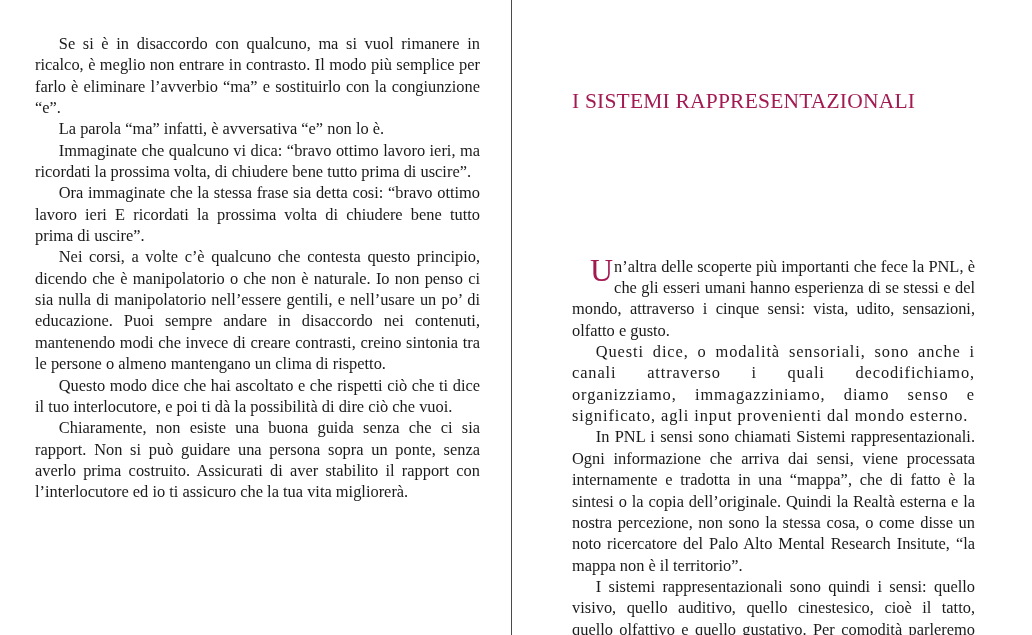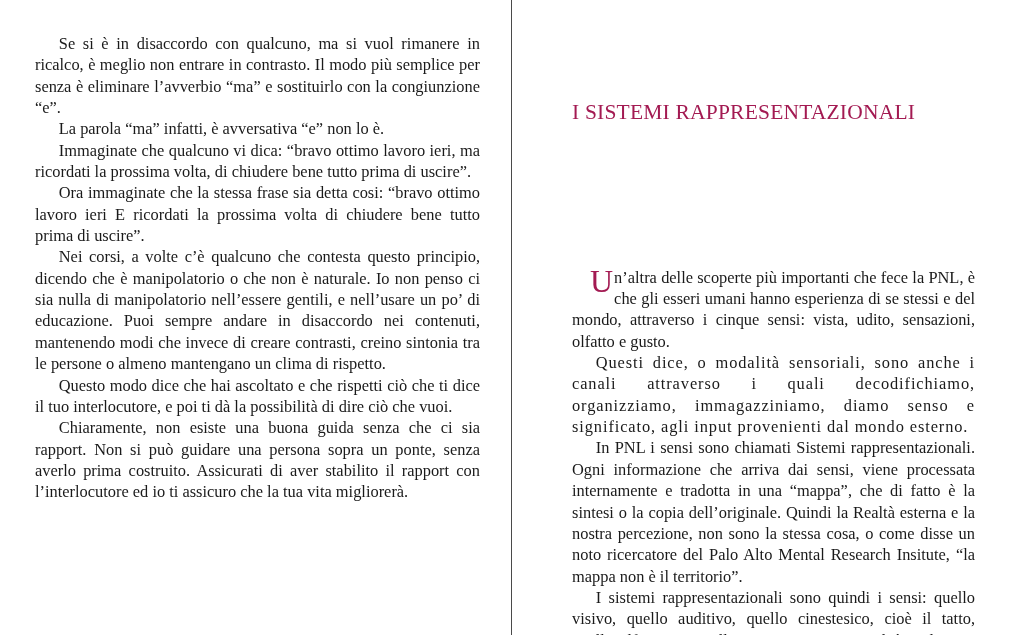--- a/index.html
+++ b/index.html
@@ -39,21 +39,21 @@
 
   .page-left {
     left: 0;
     width: 511px;
     padding: 33px 31px 0 35px;
   }
 
   .page-right {
     left: 512px;
     width: 520px;
-    padding: 11px 57px 0 60px;
+    padding: 0 57px 0 60px;
   }
 
   .chapter-title {
     margin: 0;
     padding-top: 89px;
     font-size: 21.5px;
     font-weight: normal;
     letter-spacing: 0.2px;
     line-height: 1.15;
     color: #a31a52;
@@ -92,21 +92,21 @@
   .loose {
     letter-spacing: 0.9px;
   }
 </style>
 </head>
 <body>
 
 <div class="spread">
 
   <div class="page page-left">
-    <p class="body">Se si è in disaccordo con qualcuno, ma si vuol rimanere in ricalco, è meglio non entrare in contrasto. Il modo più semplice per senza è eliminare l’avverbio “ma” e sostituirlo con la congiunzione “e”.</p>
+    <p class="body">Se si è in disaccordo con qualcuno, ma si vuol rimanere in ricalco, è meglio non entrare in contrasto. Il modo più semplice per farlo è eliminare l’avverbio “ma” e sostituirlo con la congiunzione “e”.</p>
     <p class="body">La parola “ma” infatti, è avversativa “e” non lo è.</p>
     <p class="body">Immaginate che qualcuno vi dica: “bravo ottimo lavoro ieri, ma ricordati la prossima volta, di chiudere bene tutto prima di uscire”.</p>
     <p class="body">Ora immaginate che la stessa frase sia detta cosi: “bravo ottimo lavoro ieri E ricordati la prossima volta di chiudere bene tutto prima di uscire”.</p>
     <p class="body">Nei corsi, a volte c’è qualcuno che contesta questo principio, dicendo che è manipolatorio o che non è naturale. Io non penso ci sia nulla di manipolatorio nell’essere gentili, e nell’usare un po’ di educazione. Puoi sempre andare in disaccordo nei contenuti, mantenendo modi che invece di creare contrasti, creino sintonia tra le persone o almeno mantengano un clima di rispetto.</p>
     <p class="body">Questo modo dice che hai ascoltato e che rispetti ciò che ti dice il tuo interlocutore,  e poi ti dà la possibilità di dire ciò che vuoi.</p>
     <p class="body">Chiaramente, non esiste una buona guida senza che ci sia rapport. Non si può guidare una persona sopra un ponte, senza averlo prima costruito. Assicurati di aver stabilito il rapport con l’interlocutore ed io ti assicuro che la tua vita migliorerà.</p>
   </div>
 
   <div class="gutter-divider"></div>
 

